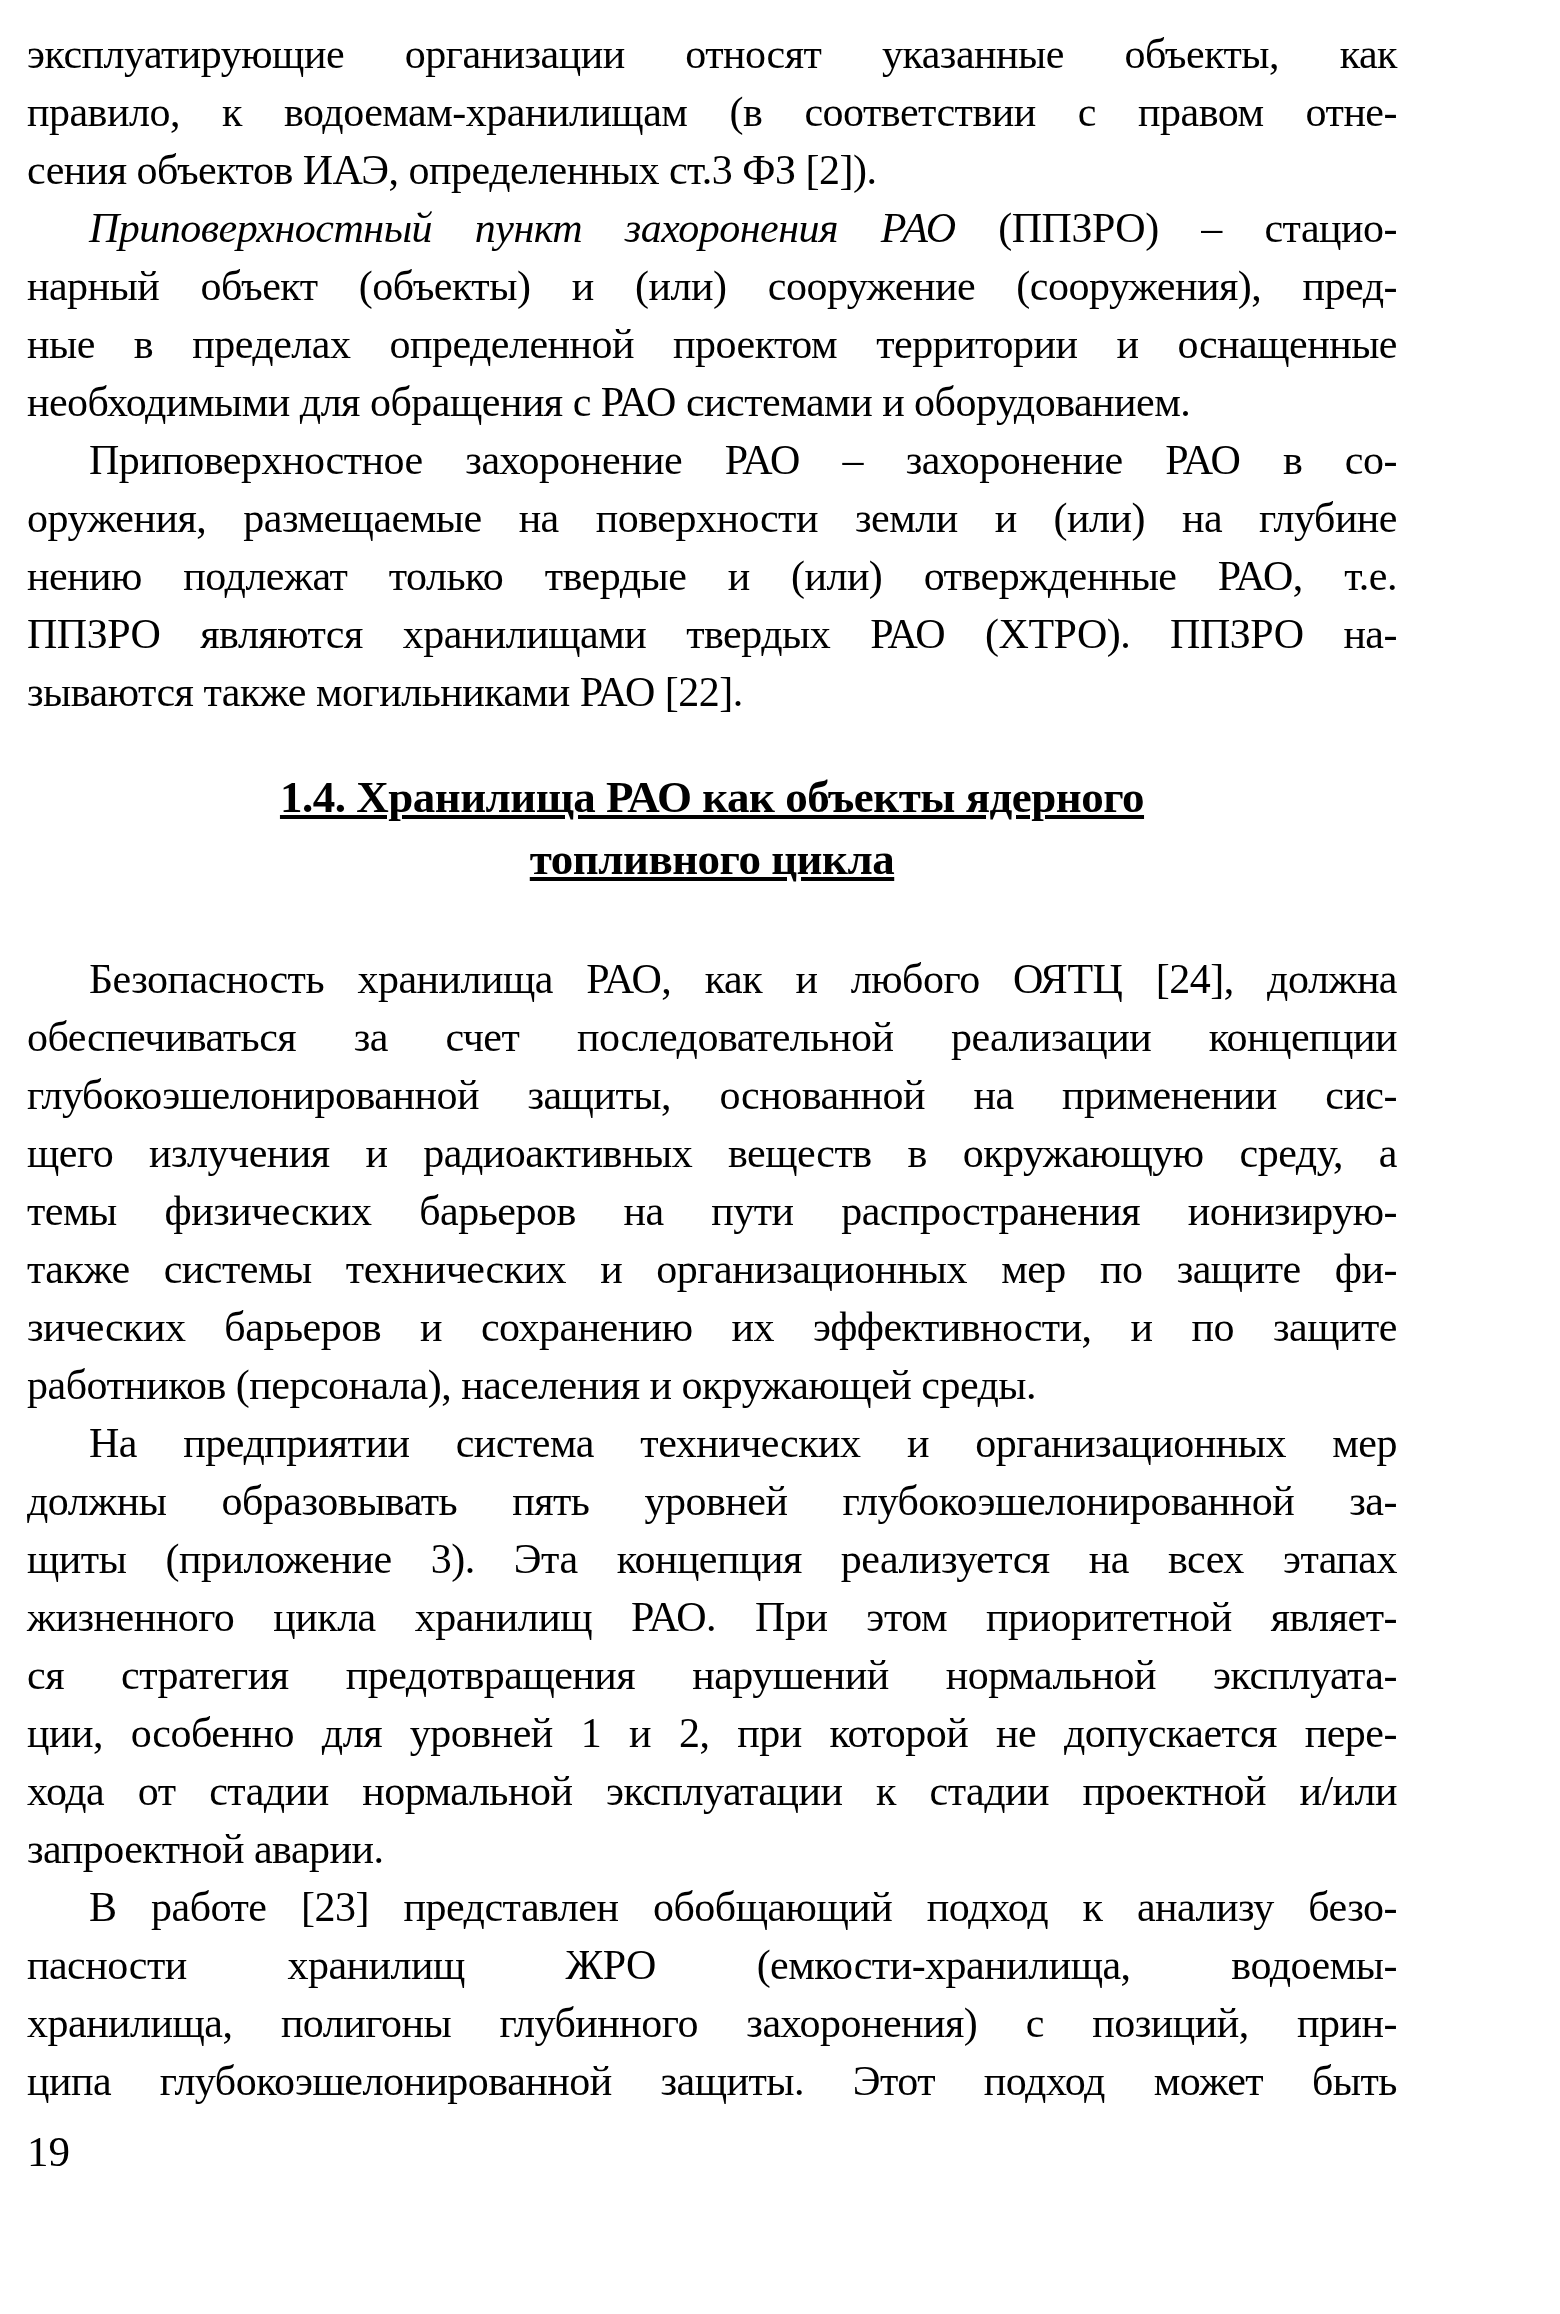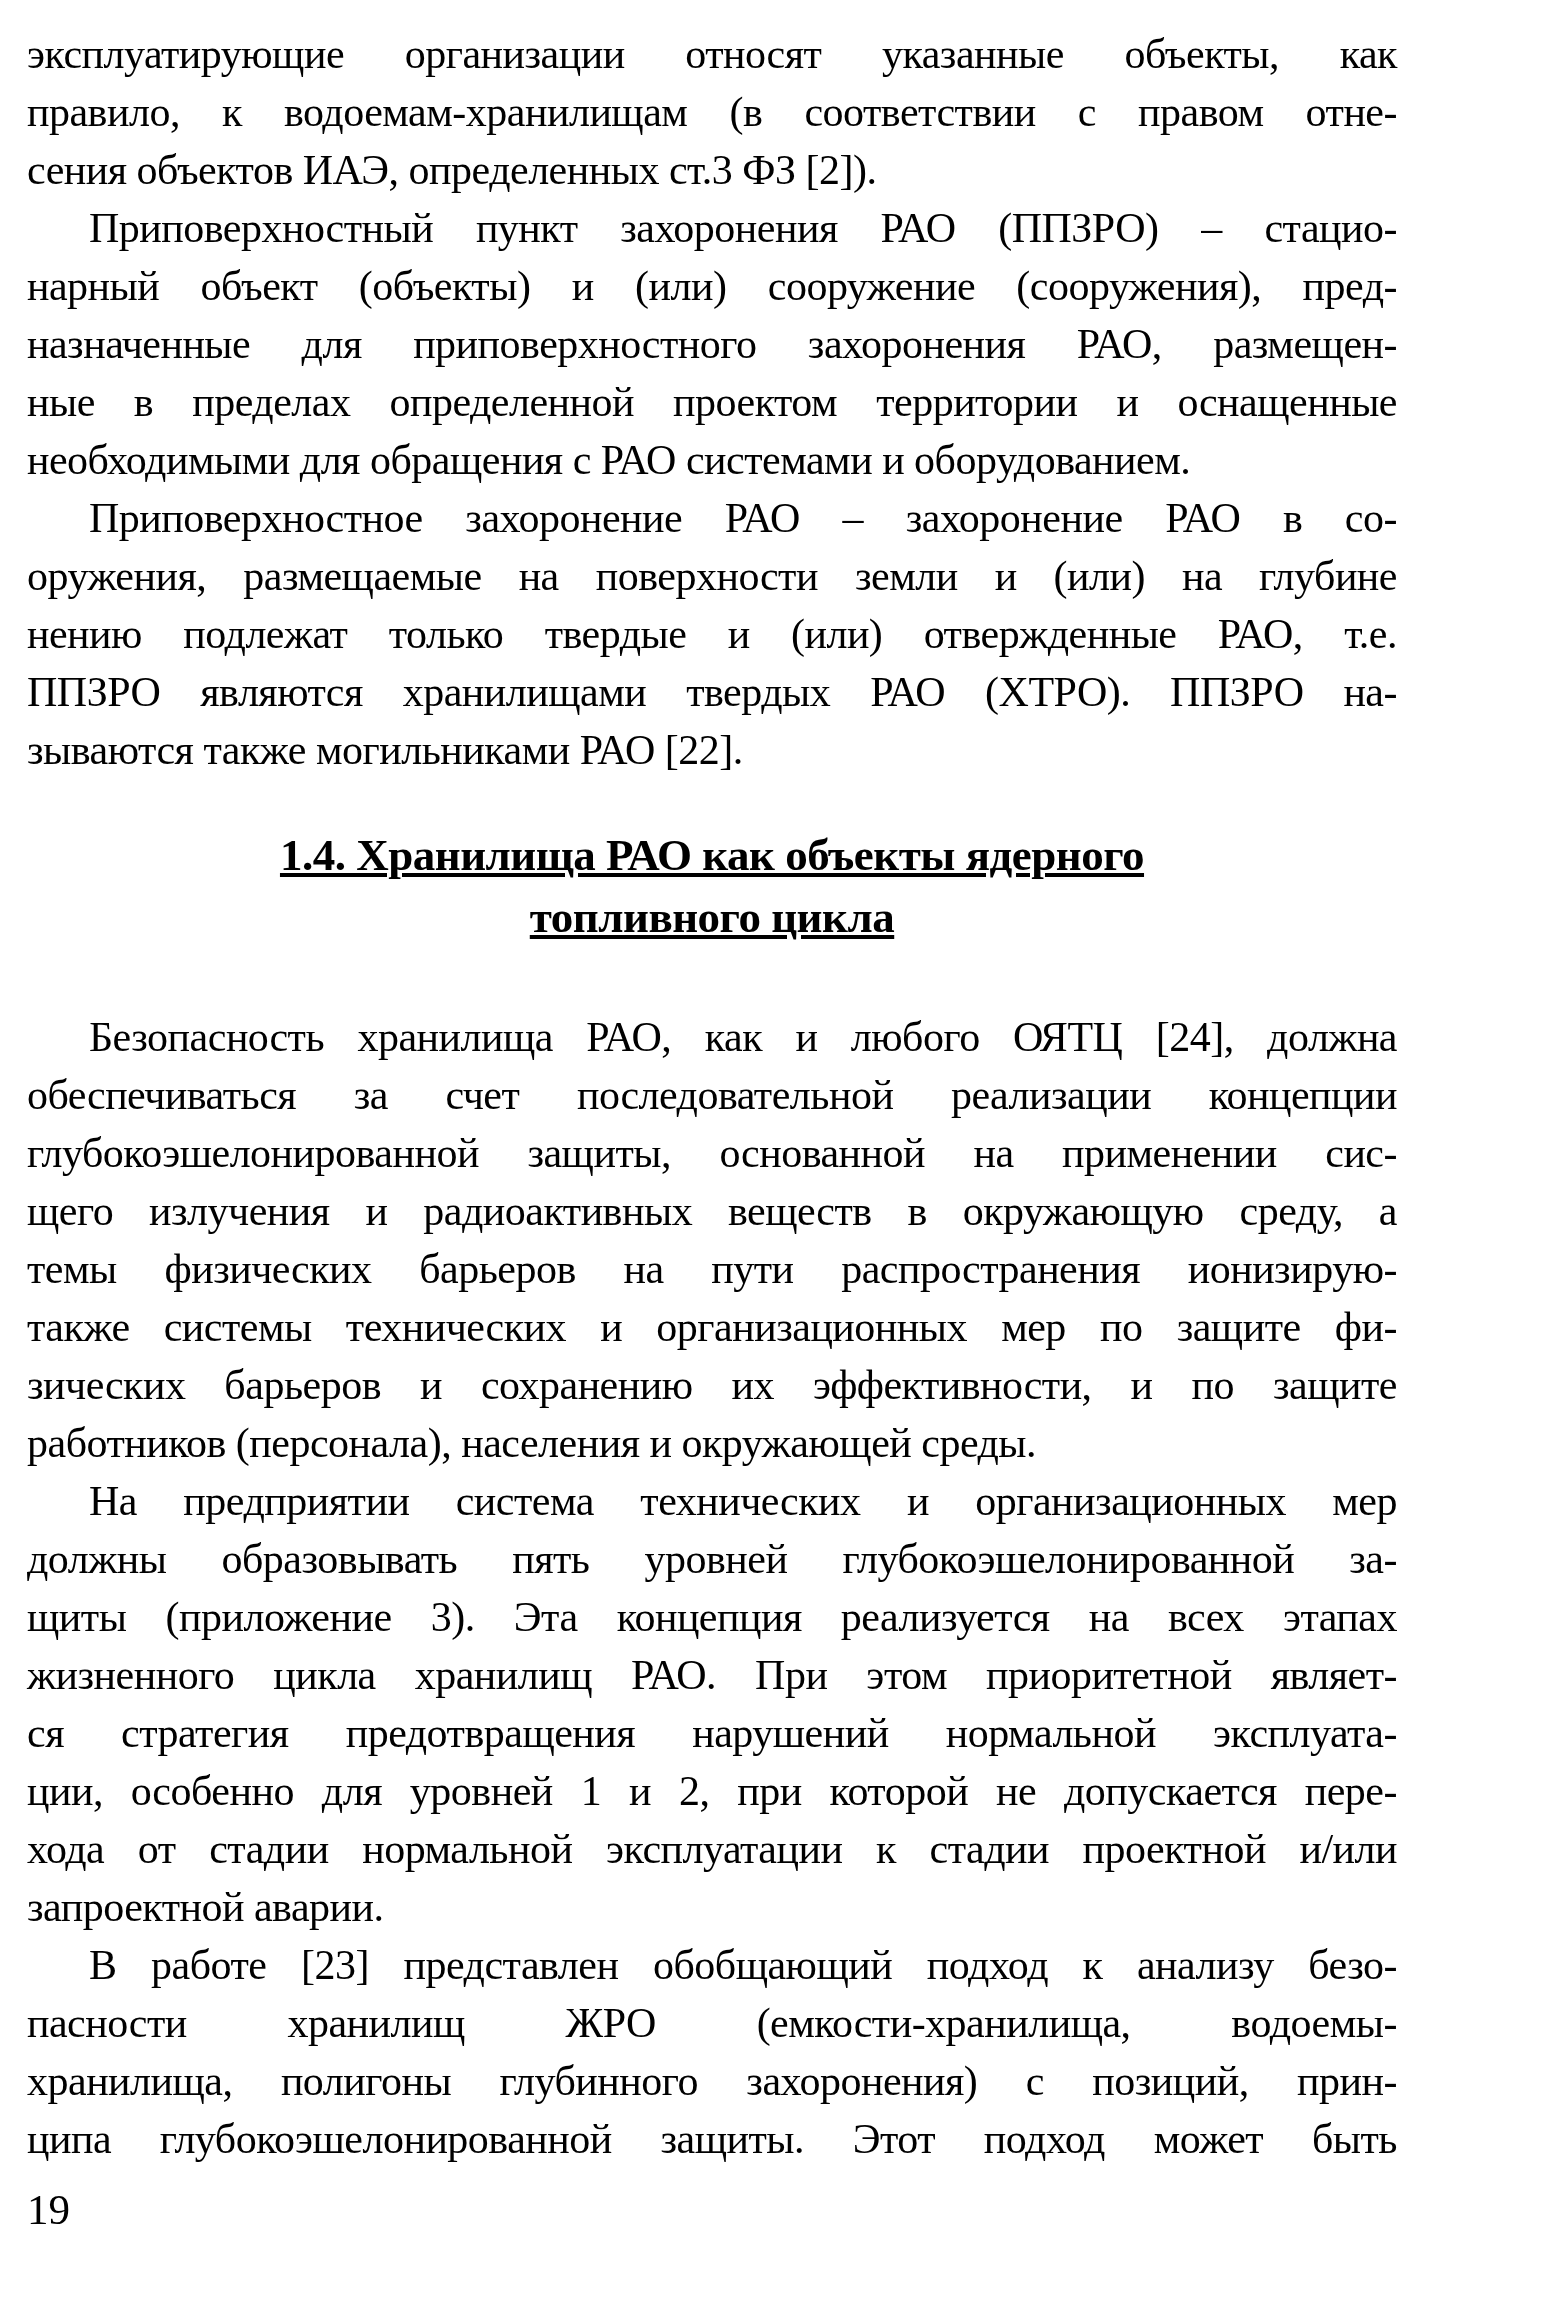--- a/index.html
+++ b/index.html
@@ -32,20 +32,21 @@
     text-align: justify;
     text-align-last: justify;
   }
   .ln.last {
     text-align-last: left;
   }
   .ln.indent {
     text-indent: 62px;
   }
   .italic {
+    font-style: italic;
   }
   .heading {
     margin-top: 45px;
     margin-bottom: 60px;
     text-align: center;
   }
   .heading .hline {
     font-size: 45px;
     line-height: 62px;
     font-weight: bold;
@@ -65,21 +66,20 @@
 
   <div class="para">
     <div class="ln">эксплуатирующие организации относят указанные объекты, как</div>
     <div class="ln">правило, к водоемам-хранилищам (в соответствии с правом отне-</div>
     <div class="ln last">сения объектов ИАЭ, определенных ст.3 ФЗ [2]).</div>
   </div>
 
   <div class="para">
     <div class="ln indent"><span class="italic">Приповерхностный пункт захоронения РАО</span><span> (ППЗРО) – стацио-</span></div>
     <div class="ln">нарный объект (объекты) и (или) сооружение (сооружения), пред-</div>
-    <div class="ln">назначенные для приповерхностного захоронения РАО, размещен-</div>
     <div class="ln">ные в пределах определенной проектом территории и оснащенные</div>
     <div class="ln last">необходимыми для обращения с РАО системами и оборудованием.</div>
   </div>
 
   <div class="para">
     <div class="ln indent">Приповерхностное захоронение РАО – захоронение РАО в со-</div>
     <div class="ln">оружения, размещаемые на поверхности земли и (или) на глубине</div>
     <div class="ln">нению подлежат только твердые и (или) отвержденные РАО, т.е.</div>
     <div class="ln">ППЗРО являются хранилищами твердых РАО (ХТРО). ППЗРО на-</div>
     <div class="ln last">зываются также могильниками РАО [22].</div>

